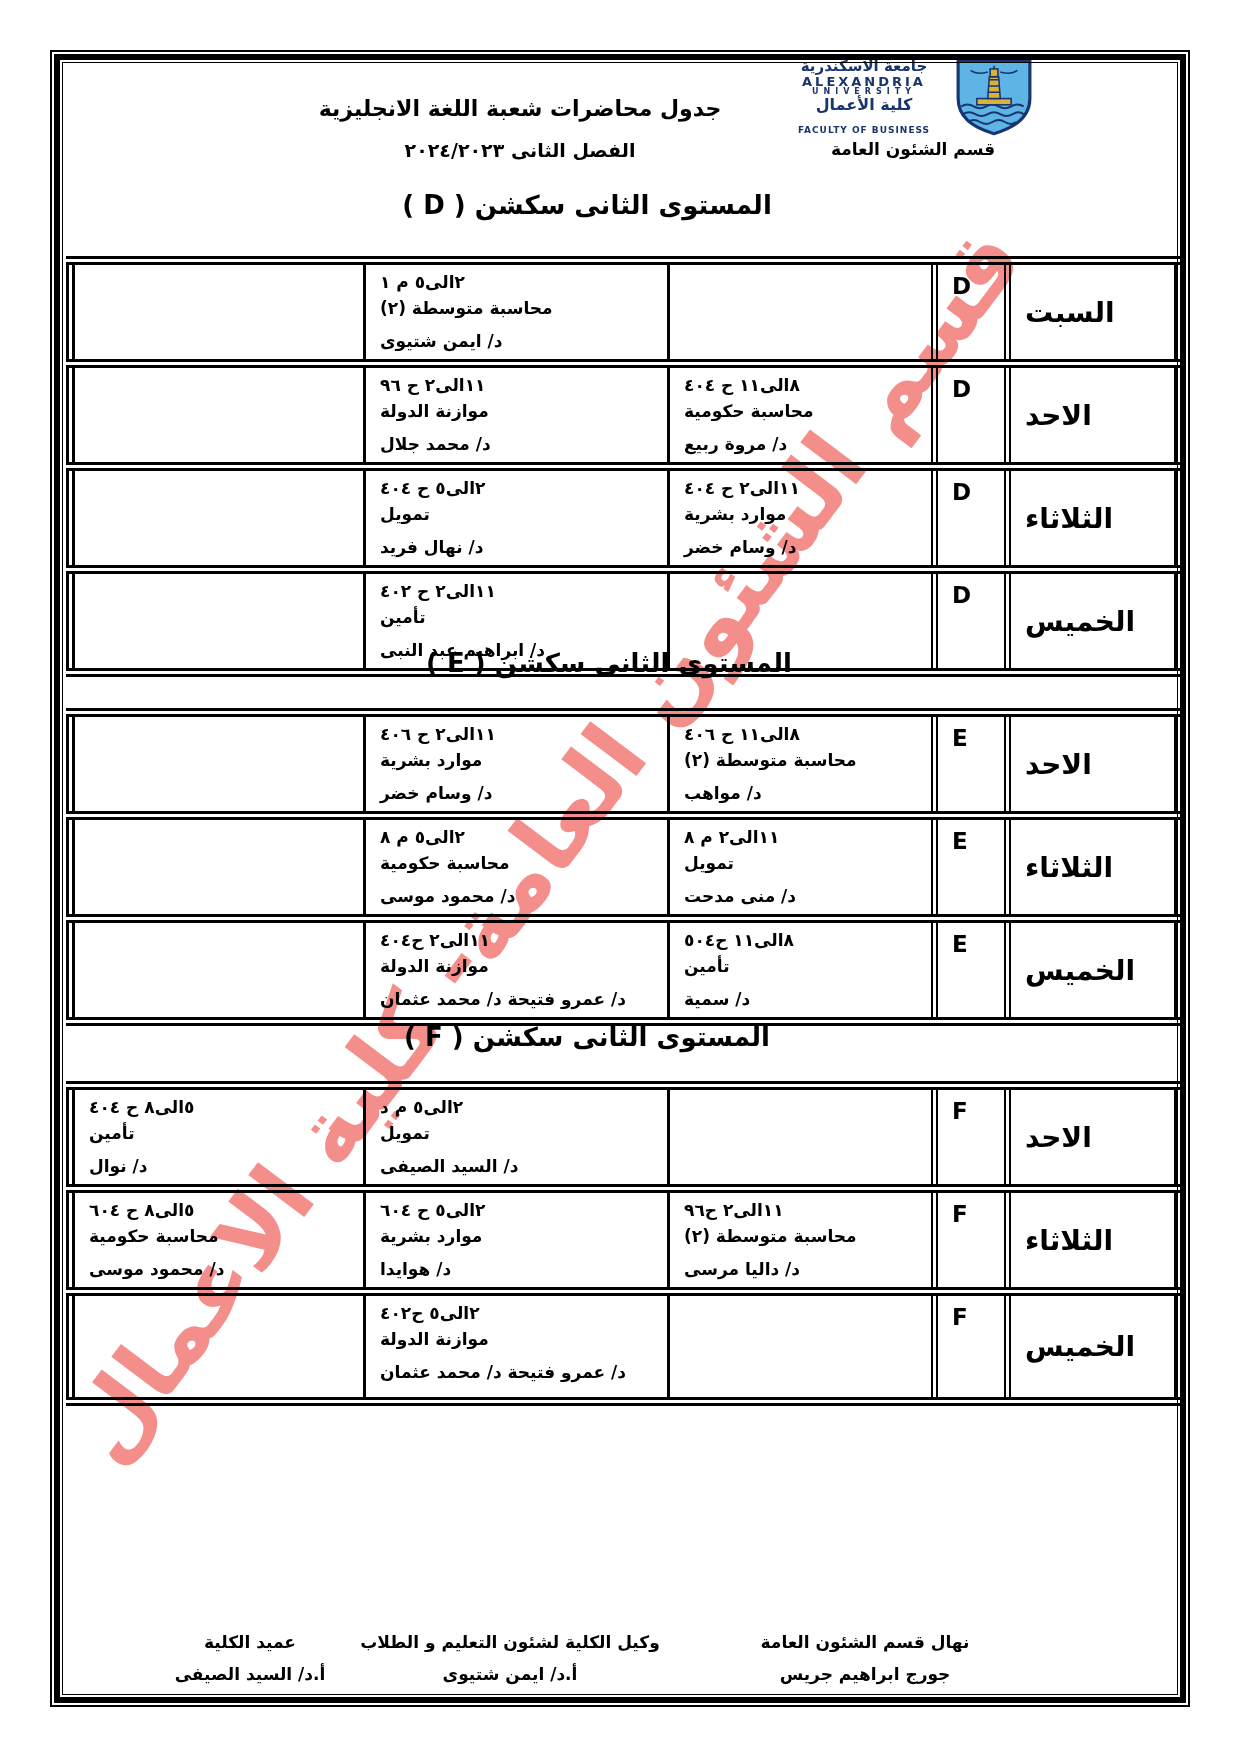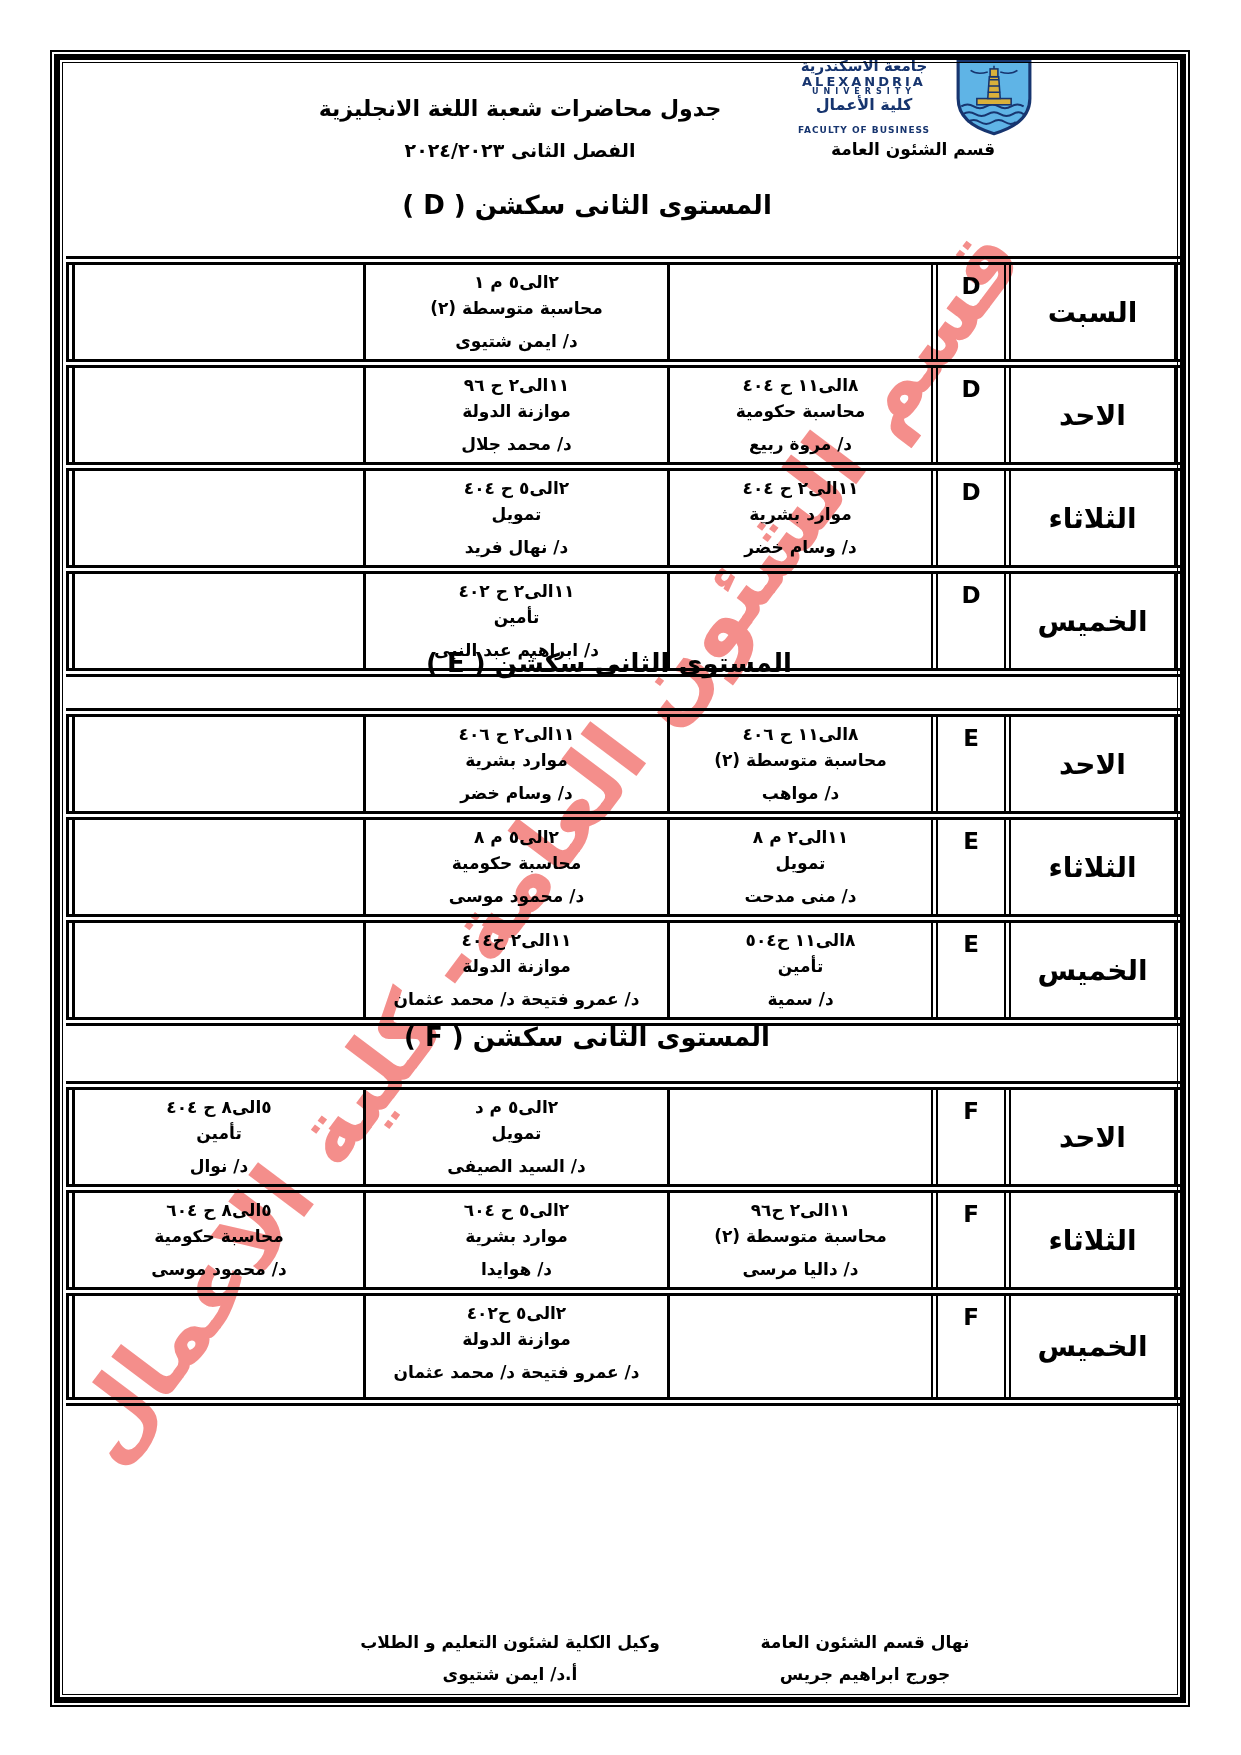--- a/index.html
+++ b/index.html
@@ -48,21 +48,21 @@
   .section-title { position:absolute; left:52px; width:1070px; text-align:center;
                    font-size:26px; font-weight:bold; direction:rtl; }
   .st-d { top:190px; } .st-e { top:648px;padding-left:44px; } .st-f { top:1022px; }
 
   
   .sched { position:absolute; left:66px; width:1108px;
            border-collapse:collapse; table-layout:fixed;
            border:9px double #000; }
   .tbl-d { top:256px; } .tbl-e { top:708px; } .tbl-f { top:1081px; }
   .sched td { border:3px solid #000; border-top:9px double #000; border-bottom:9px double #000;
-              text-align:center; vertical-align:top; padding:5px 3px; direction:rtl; }
+              text-align:left; vertical-align:top; padding:5px 14px; direction:rtl; }
   .sched td.letter { border-left:7px double #000; border-right:7px double #000;
                      font-size:23px; font-weight:bold; padding-top:8px; }
   .sched td.day { font-size:28px; font-weight:bold; vertical-align:middle; }
   .r80  { height:80px; } .r78 { height:78px; } .r110 { height:110px; }
   .cell-line  { font-size:17px; font-weight:bold; line-height:25px; }
   .cell-line.l2 { margin-top:1px; }
   .cell-line.l3 { margin-top:8px; }
 
   
   .sig { position:absolute; top:1632px; text-align:center; direction:rtl; }
@@ -294,15 +294,19 @@
       </table>
 
     <div class="sig sig-right">
       <div class="sig-title">نهال قسم الشئون العامة</div>
       <div class="sig-name">جورج ابراهيم جريس</div>
     </div>
     <div class="sig sig-middle">
       <div class="sig-title">وكيل الكلية لشئون التعليم و الطلاب</div>
       <div class="sig-name">أ.د/ ايمن شتيوى</div>
     </div>
+    <div class="sig sig-left">
+      <div class="sig-title">عميد الكلية</div>
+      <div class="sig-name">أ.د/ السيد الصيفى</div>
+    </div>
 
   </div>
 </div>
 
 </body></html>

